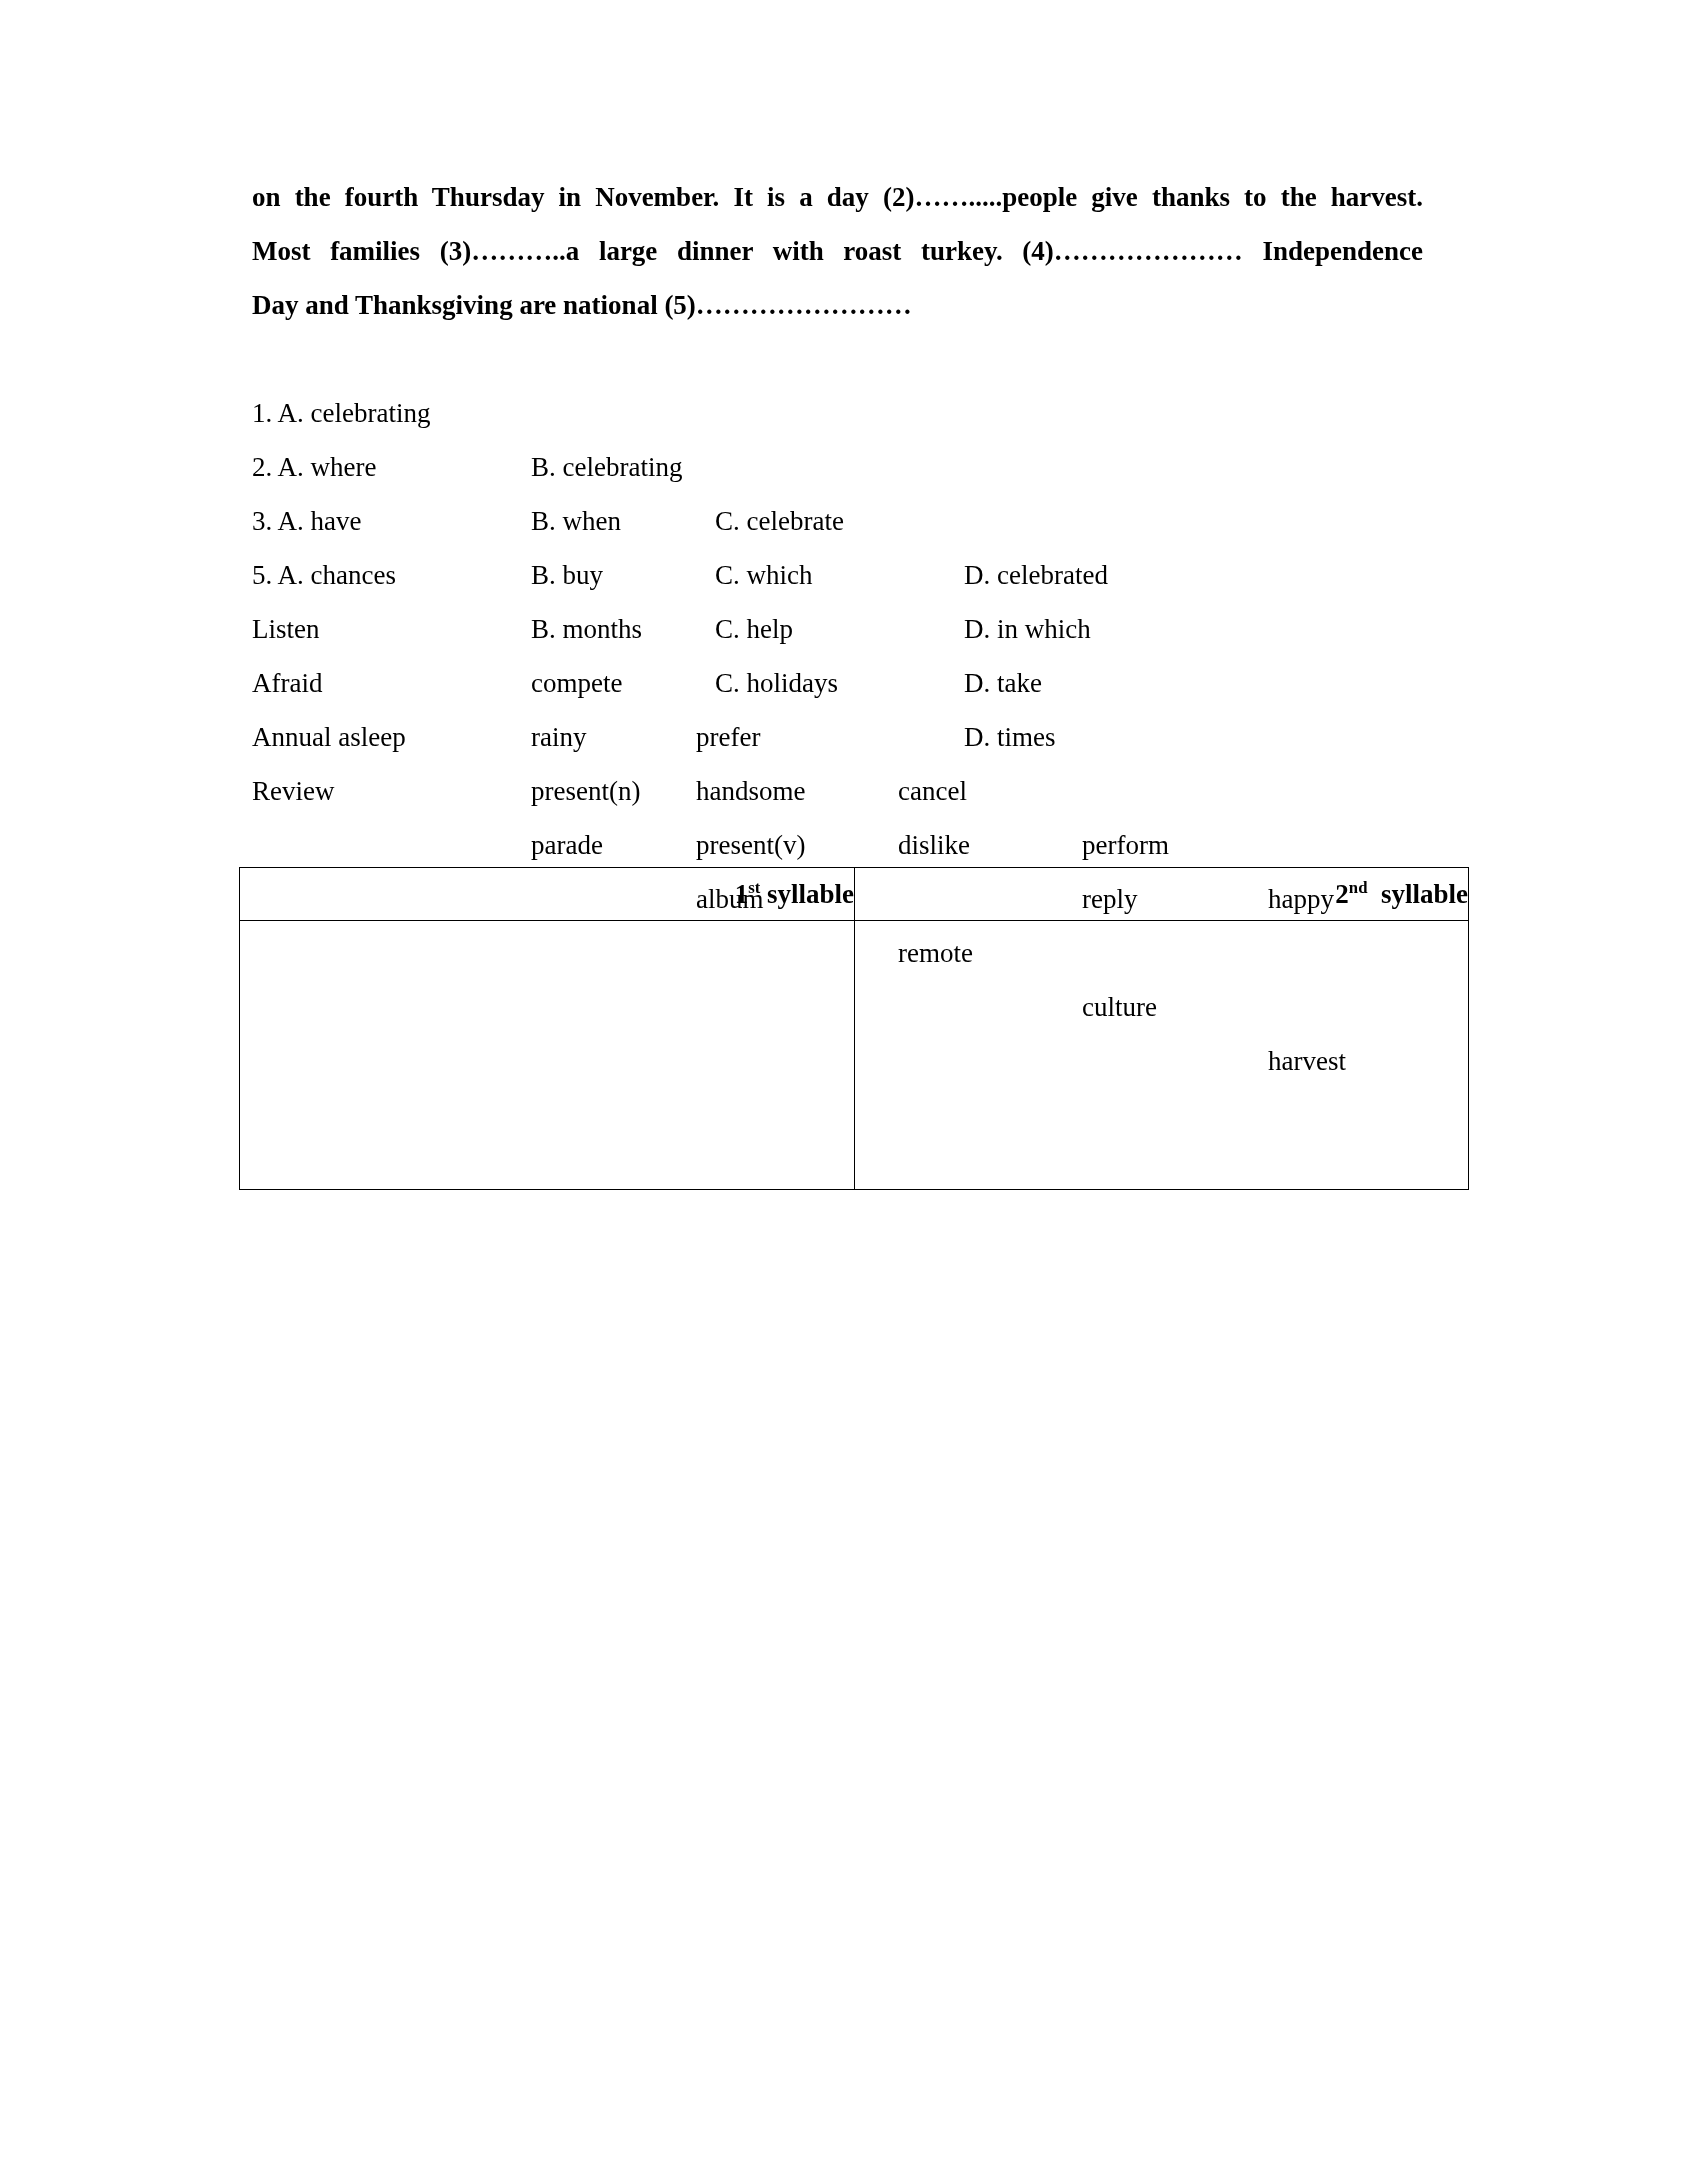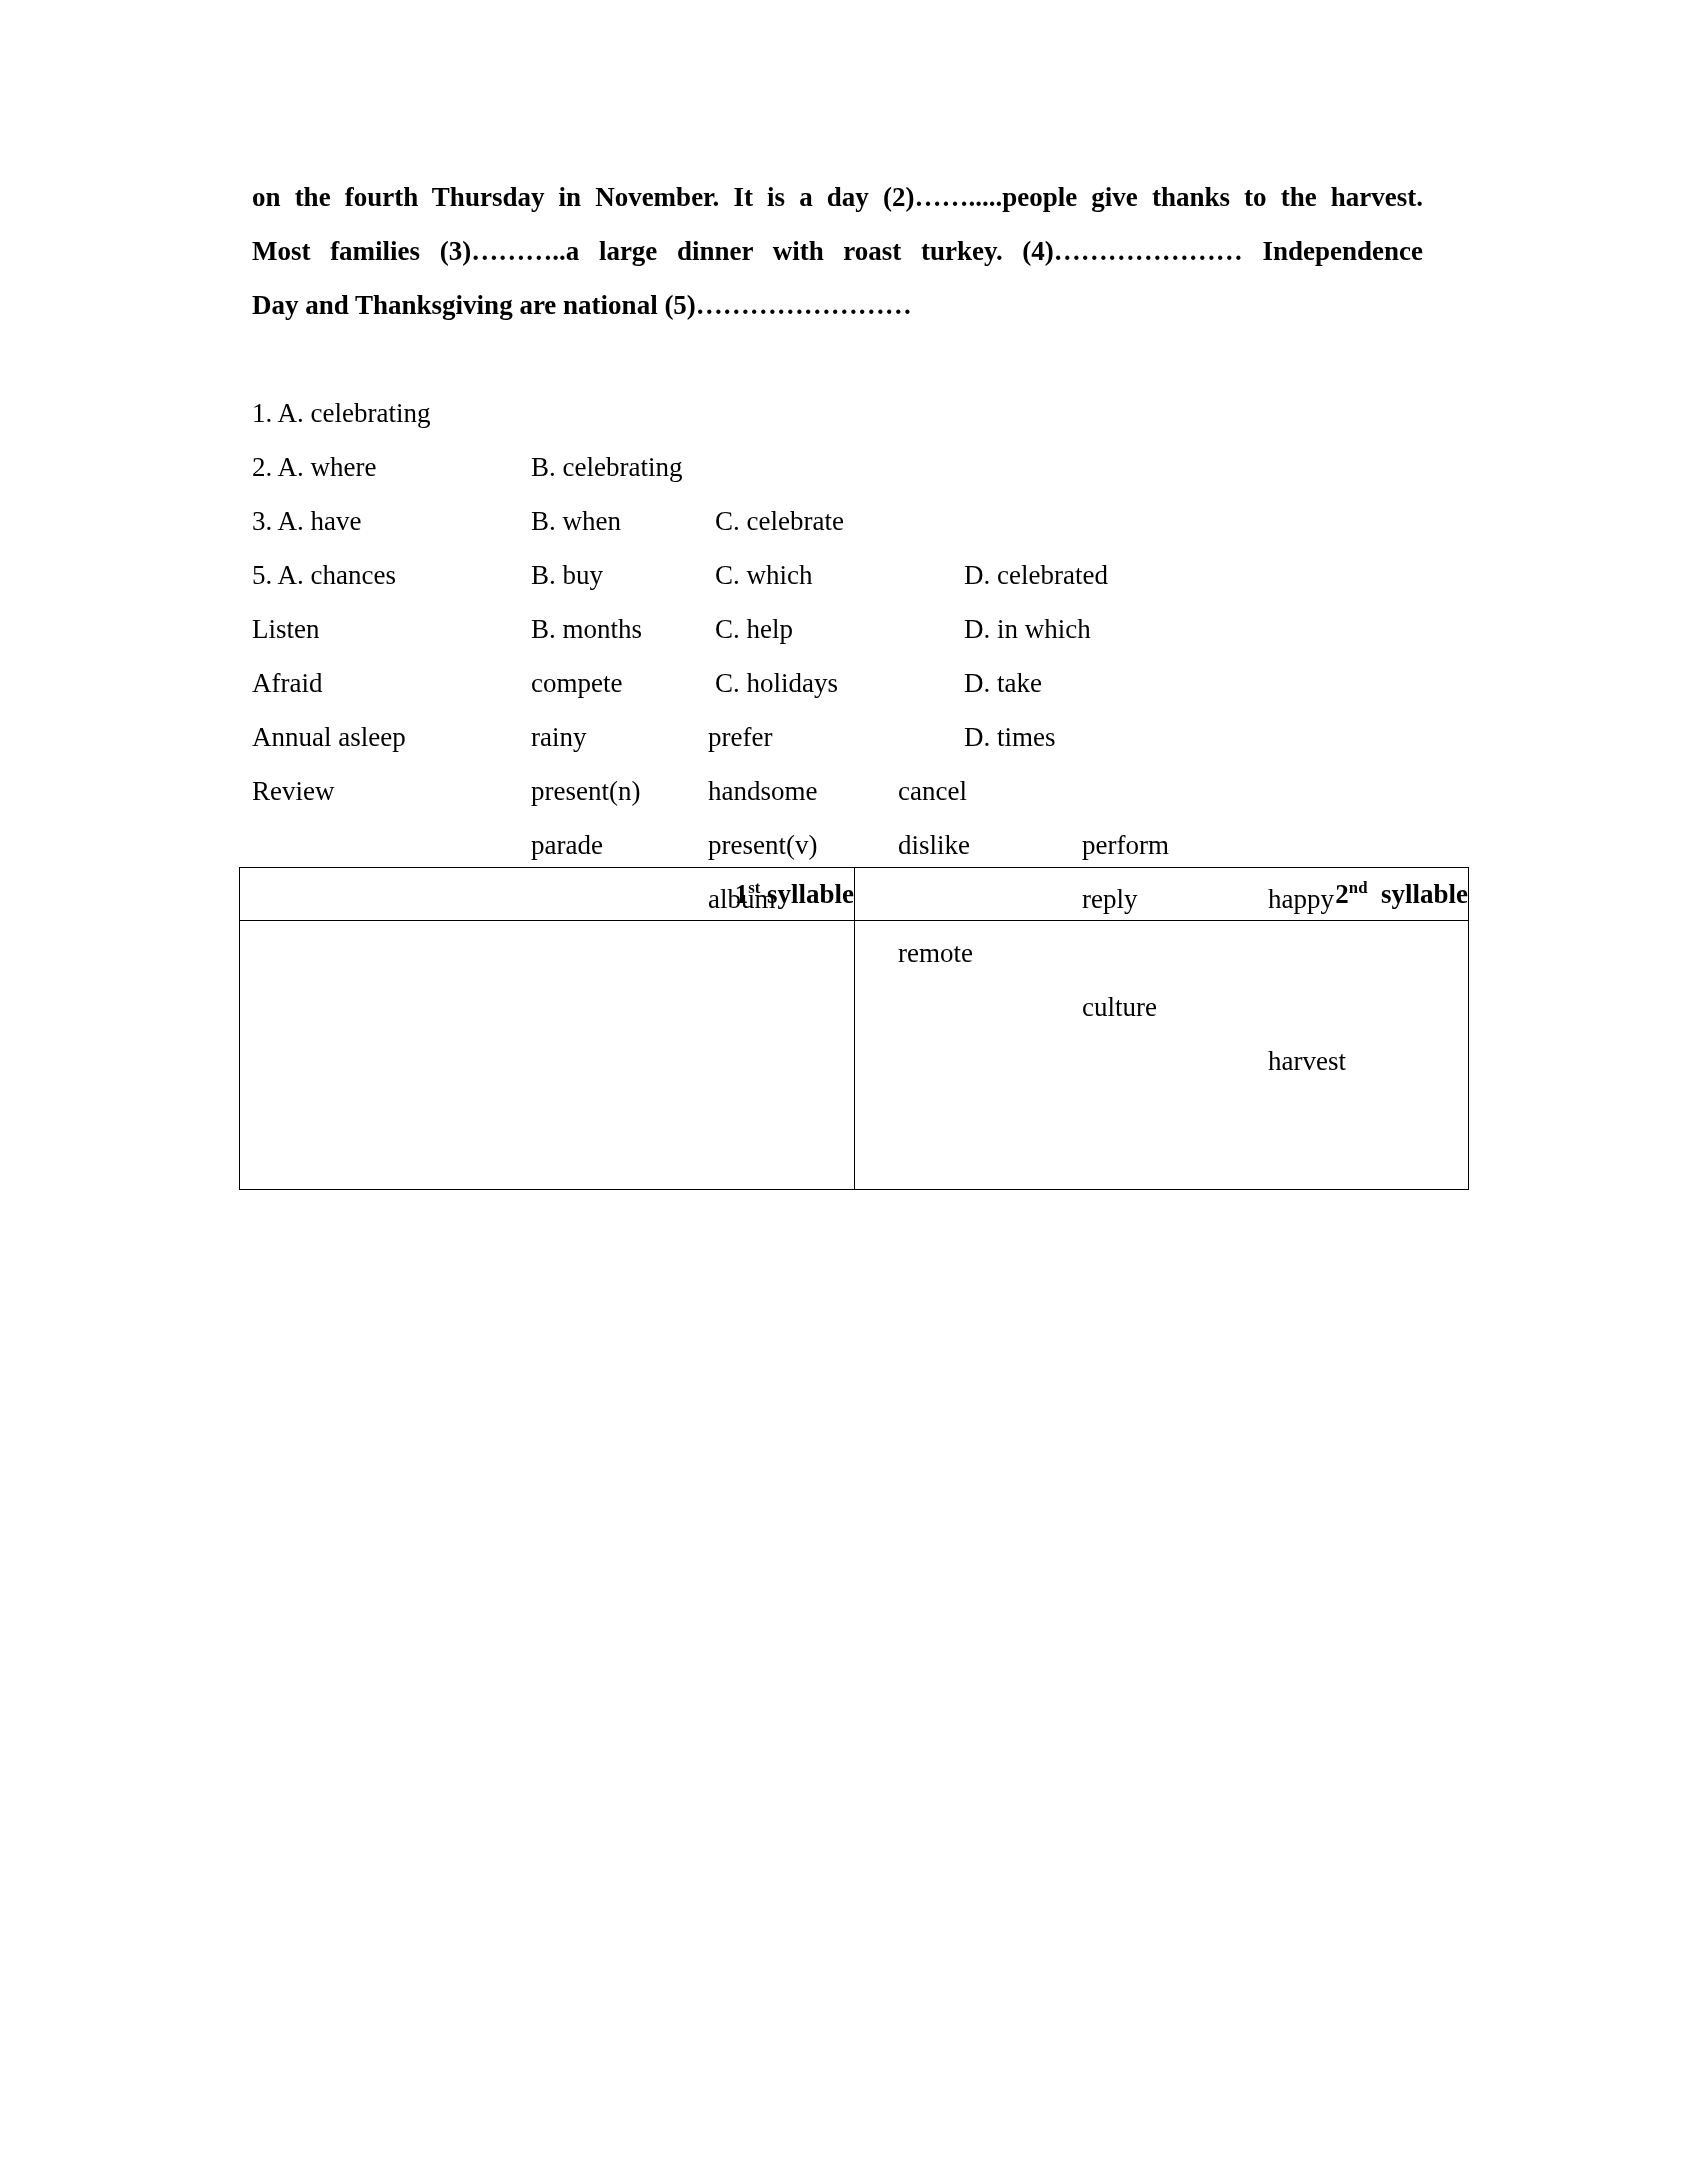--- a/index.html
+++ b/index.html
@@ -44,21 +44,21 @@
   .qd { position: absolute; left: 712px; }
 
   .heading {
     height: 54px;
     font-weight: bold;
     white-space: pre-wrap;
   }
 
   .wc0 { position: absolute; left: 0; }
   .wc1 { position: absolute; left: 279px; }
-  .wc2 { position: absolute; left: 456px; }
+  .wc2 { position: absolute; left: 444px; }
   .wc3 { position: absolute; left: 646px; }
   .wc4 { position: absolute; left: 830px; }
   .wc5 { position: absolute; left: 1016px; }
 
   table.syltable {
     position: absolute;
     left: 239px;
     top: 867px;
     width: 1229px;
     border-collapse: collapse;

